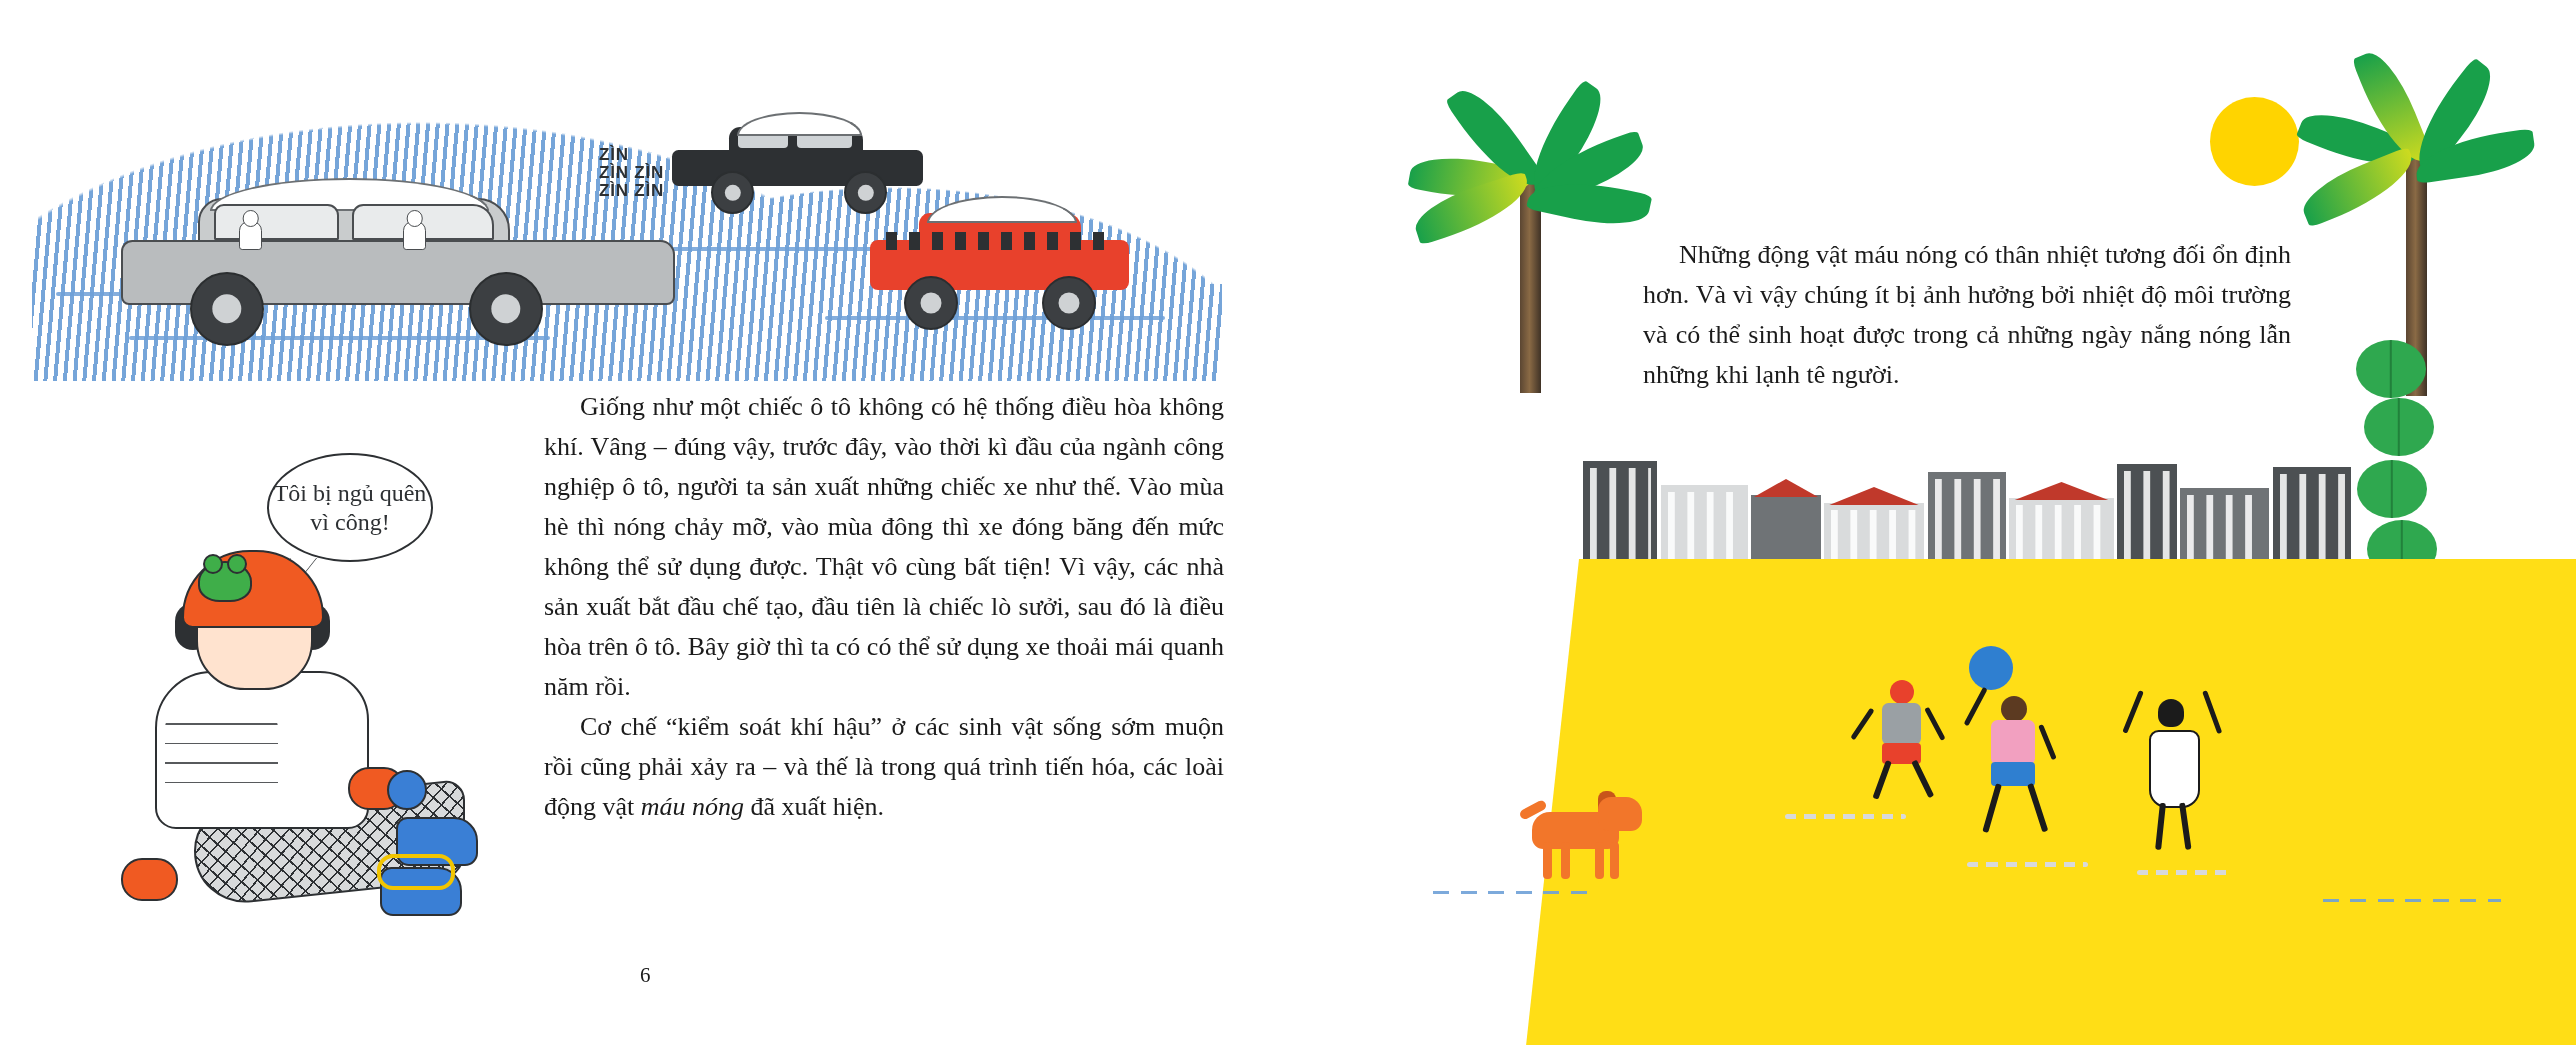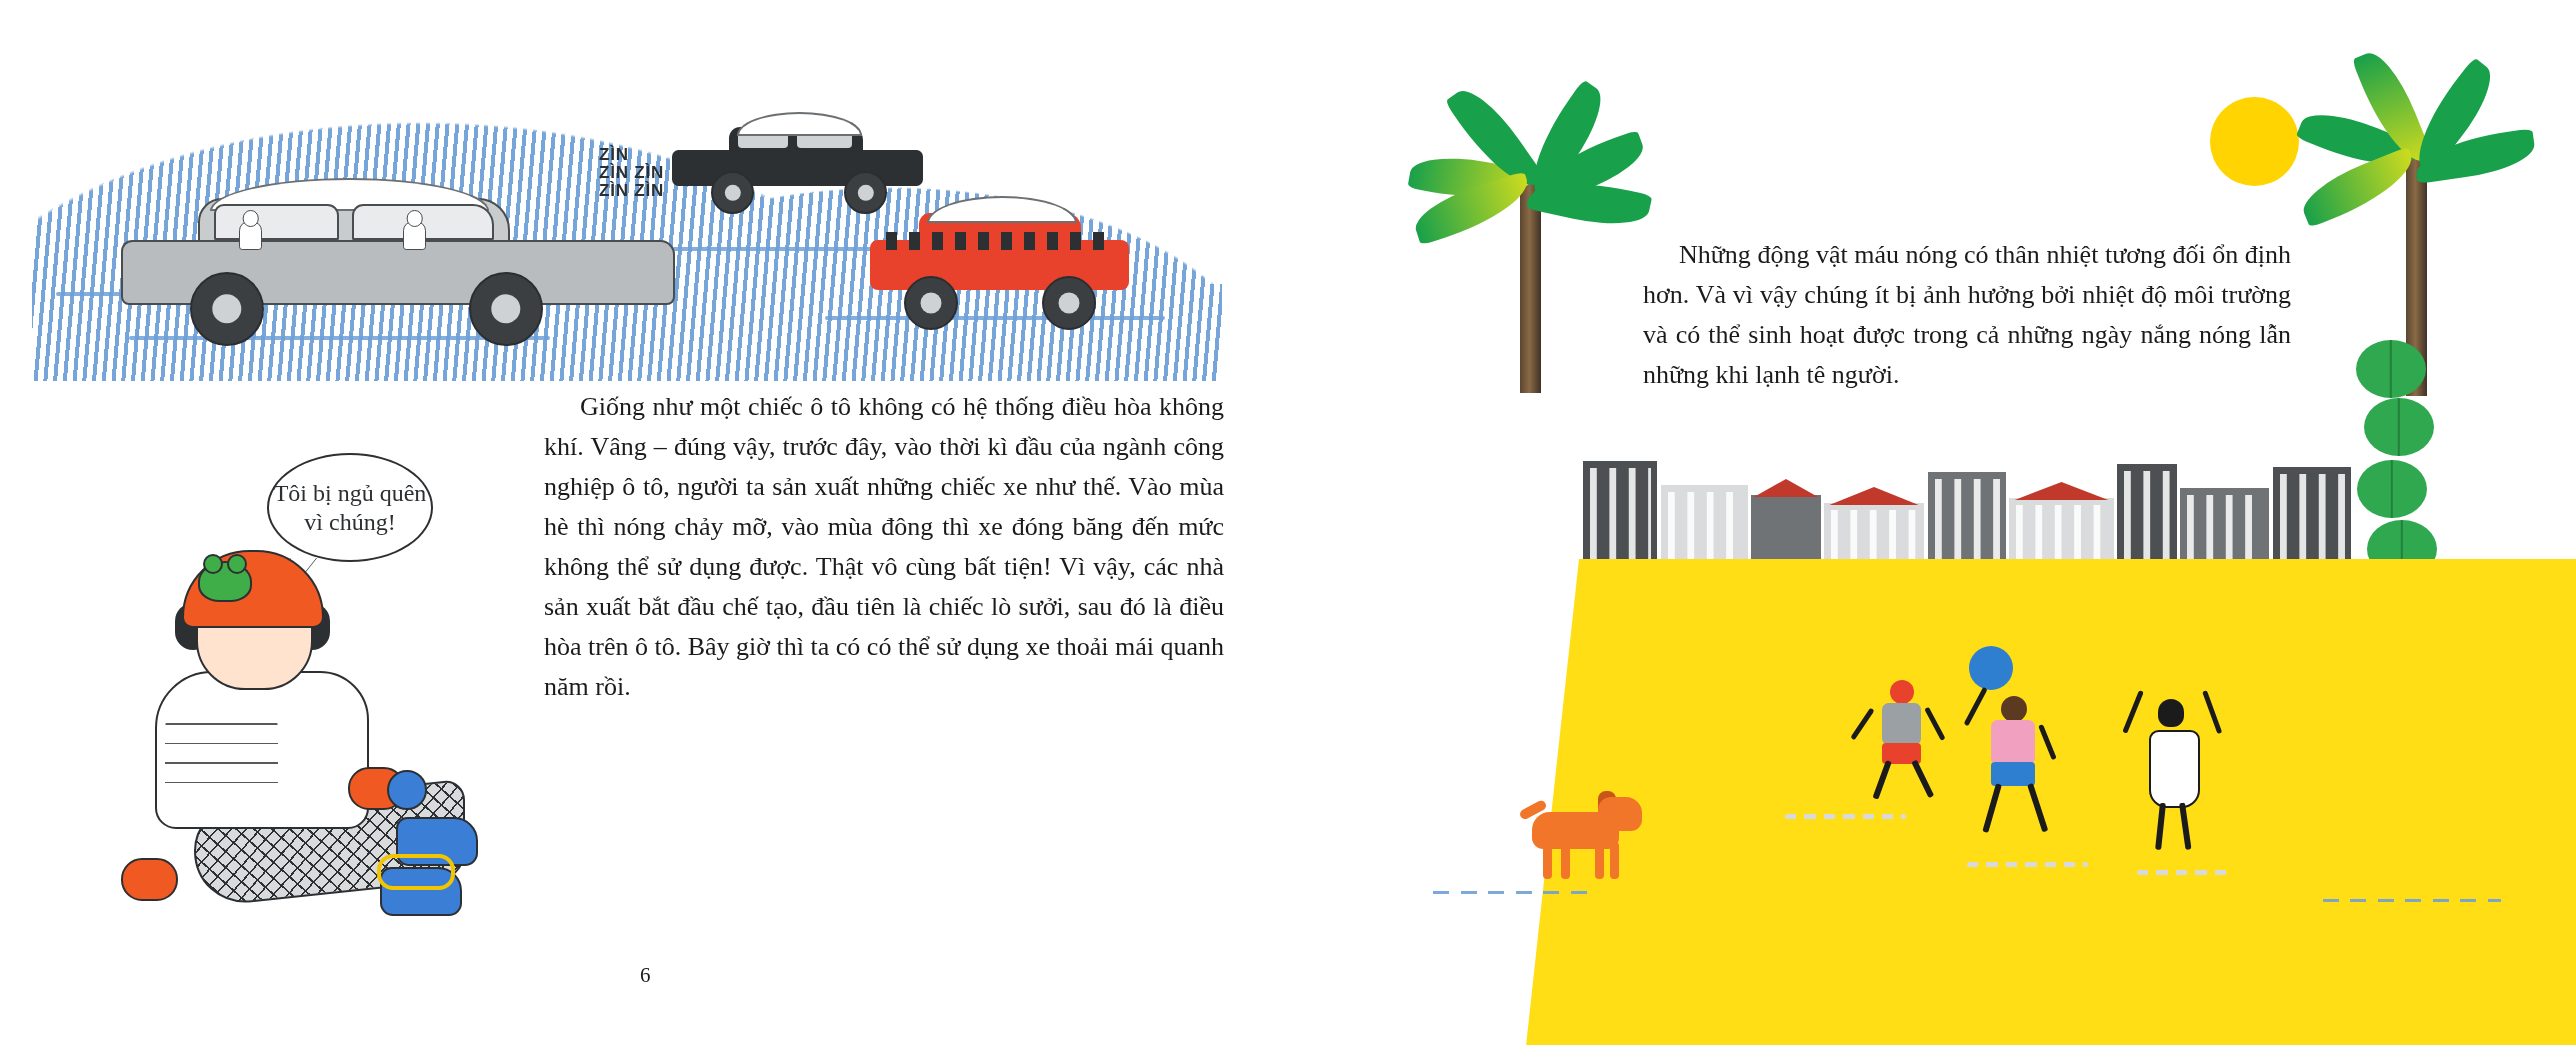--- a/index.html
+++ b/index.html
@@ -485,21 +485,21 @@
         <div class="cabin"></div>
         <div class="snowcap cap"></div>
         <div class="body"></div>
         <div class="stripe"></div>
         <div class="wheel w1"></div>
         <div class="wheel w2"></div>
       </div>
     </div>
 
     <div class="bubble">
-      <span>Tôi bị ngủ quên vì chúng!</span>
+      <span>Tôi bị ngủ quên vì công!</span>
     </div>
 
     <div class="kid">
       <div class="legs"></div>
       <div class="coat"></div>
       <div class="coat-lines"></div>
       <div class="earmuff l"></div>
       <div class="earmuff r"></div>
       <div class="face"></div>
       <div class="hat"></div>
@@ -507,20 +507,21 @@
       <div class="mitten r"></div>
       <div class="mitten l"></div>
       <div class="ball"></div>
       <div class="boot b1"></div>
       <div class="boot b2"></div>
       <div class="boot-y"></div>
     </div>
 
     <div class="body-text">
       <p>Giống như một chiếc ô tô không có hệ thống điều hòa không khí. Vâng – đúng vậy, trước đây, vào thời kì đầu của ngành công nghiệp ô tô, người ta sản xuất những chiếc xe như thế. Vào mùa hè thì nóng chảy mỡ, vào mùa đông thì xe đóng băng đến mức không thể sử dụng được. Thật vô cùng bất tiện! Vì vậy, các nhà sản xuất bắt đầu chế tạo, đầu tiên là chiếc lò sưởi, sau đó là điều hòa trên ô tô. Bây giờ thì ta có có thể sử dụng xe thoải mái quanh năm rồi.</p>
+      <p>Cơ chế “kiểm soát khí hậu” ở các sinh vật sống sớm muộn rồi cũng phải xảy ra – và thế là trong quá trình tiến hóa, các loài động vật <em>máu nóng</em> đã xuất hiện.</p>
     </div>
 
     <div class="page-number">6</div>
   </div>
 
   <div class="page page-right"></div>
 </div>
 
 <div>
 

